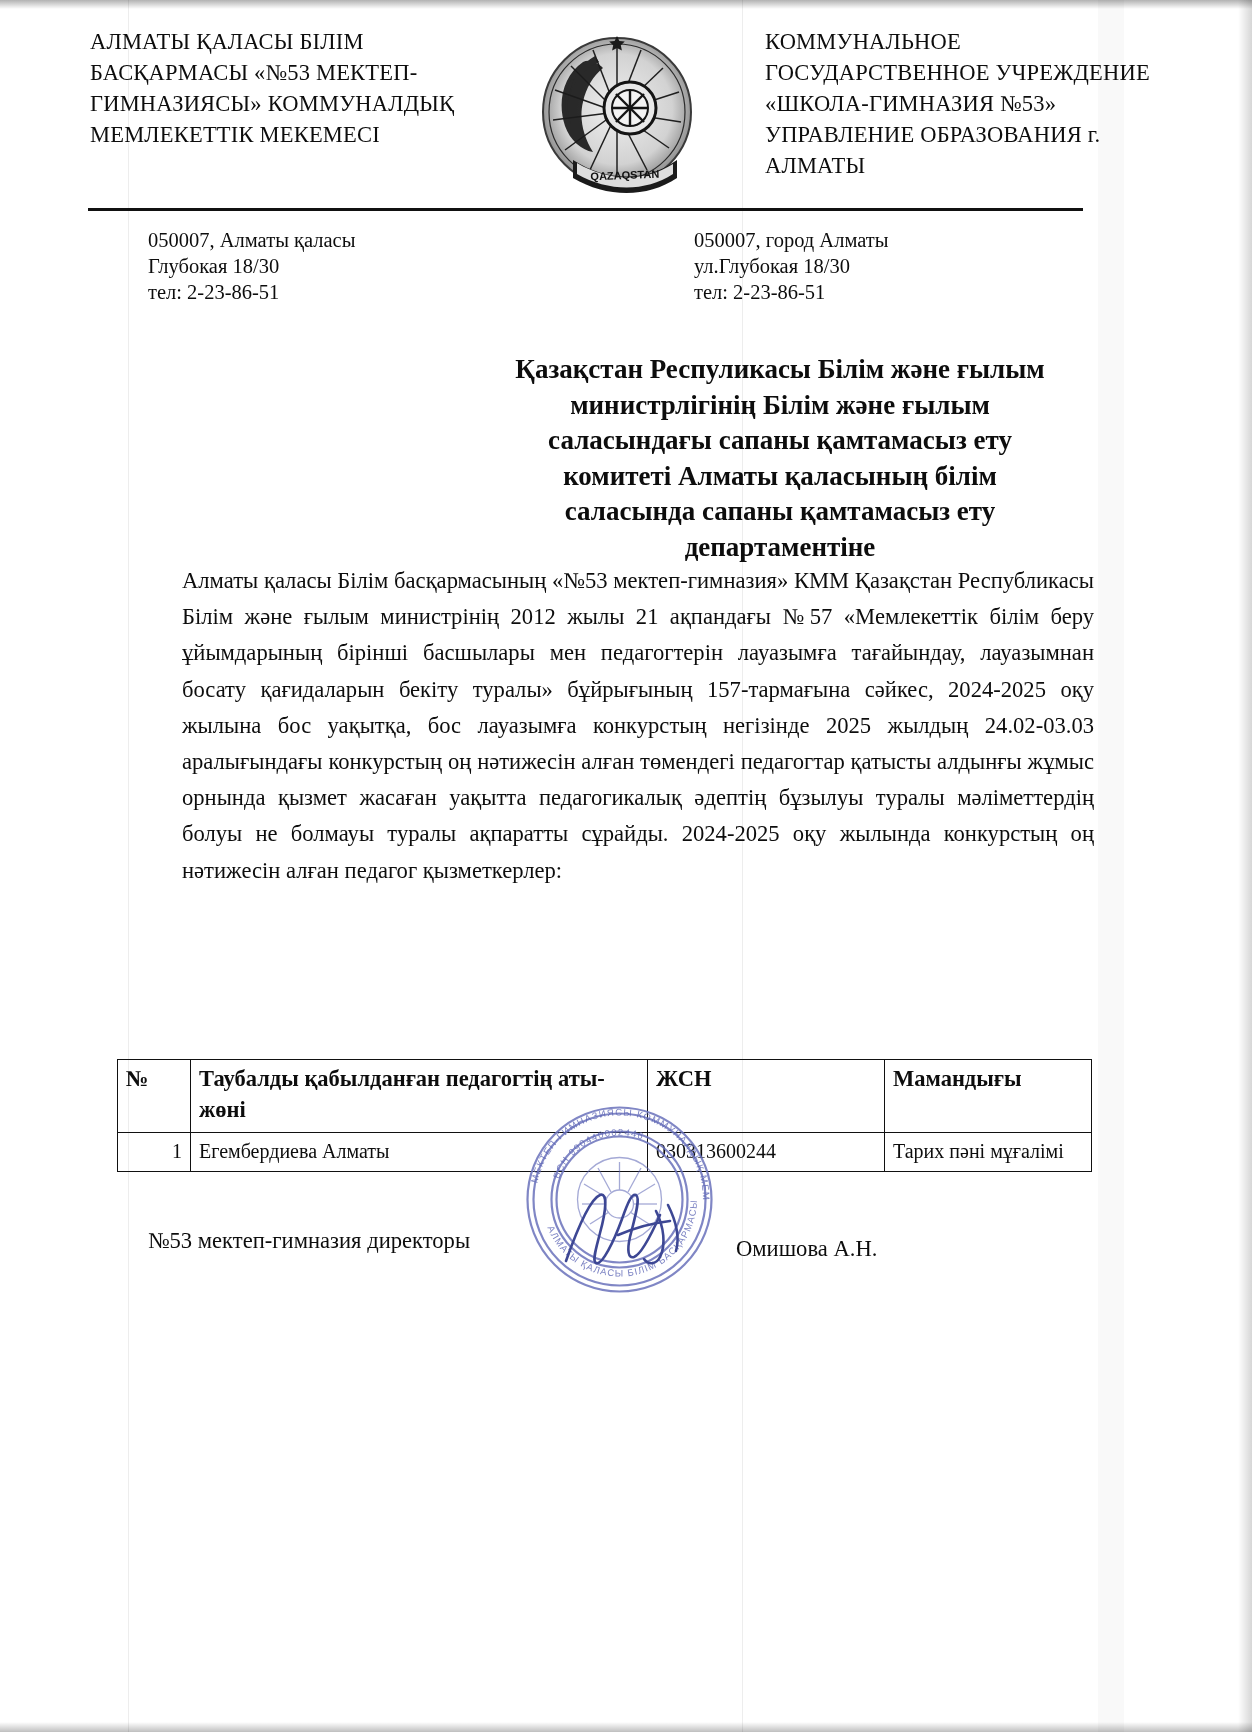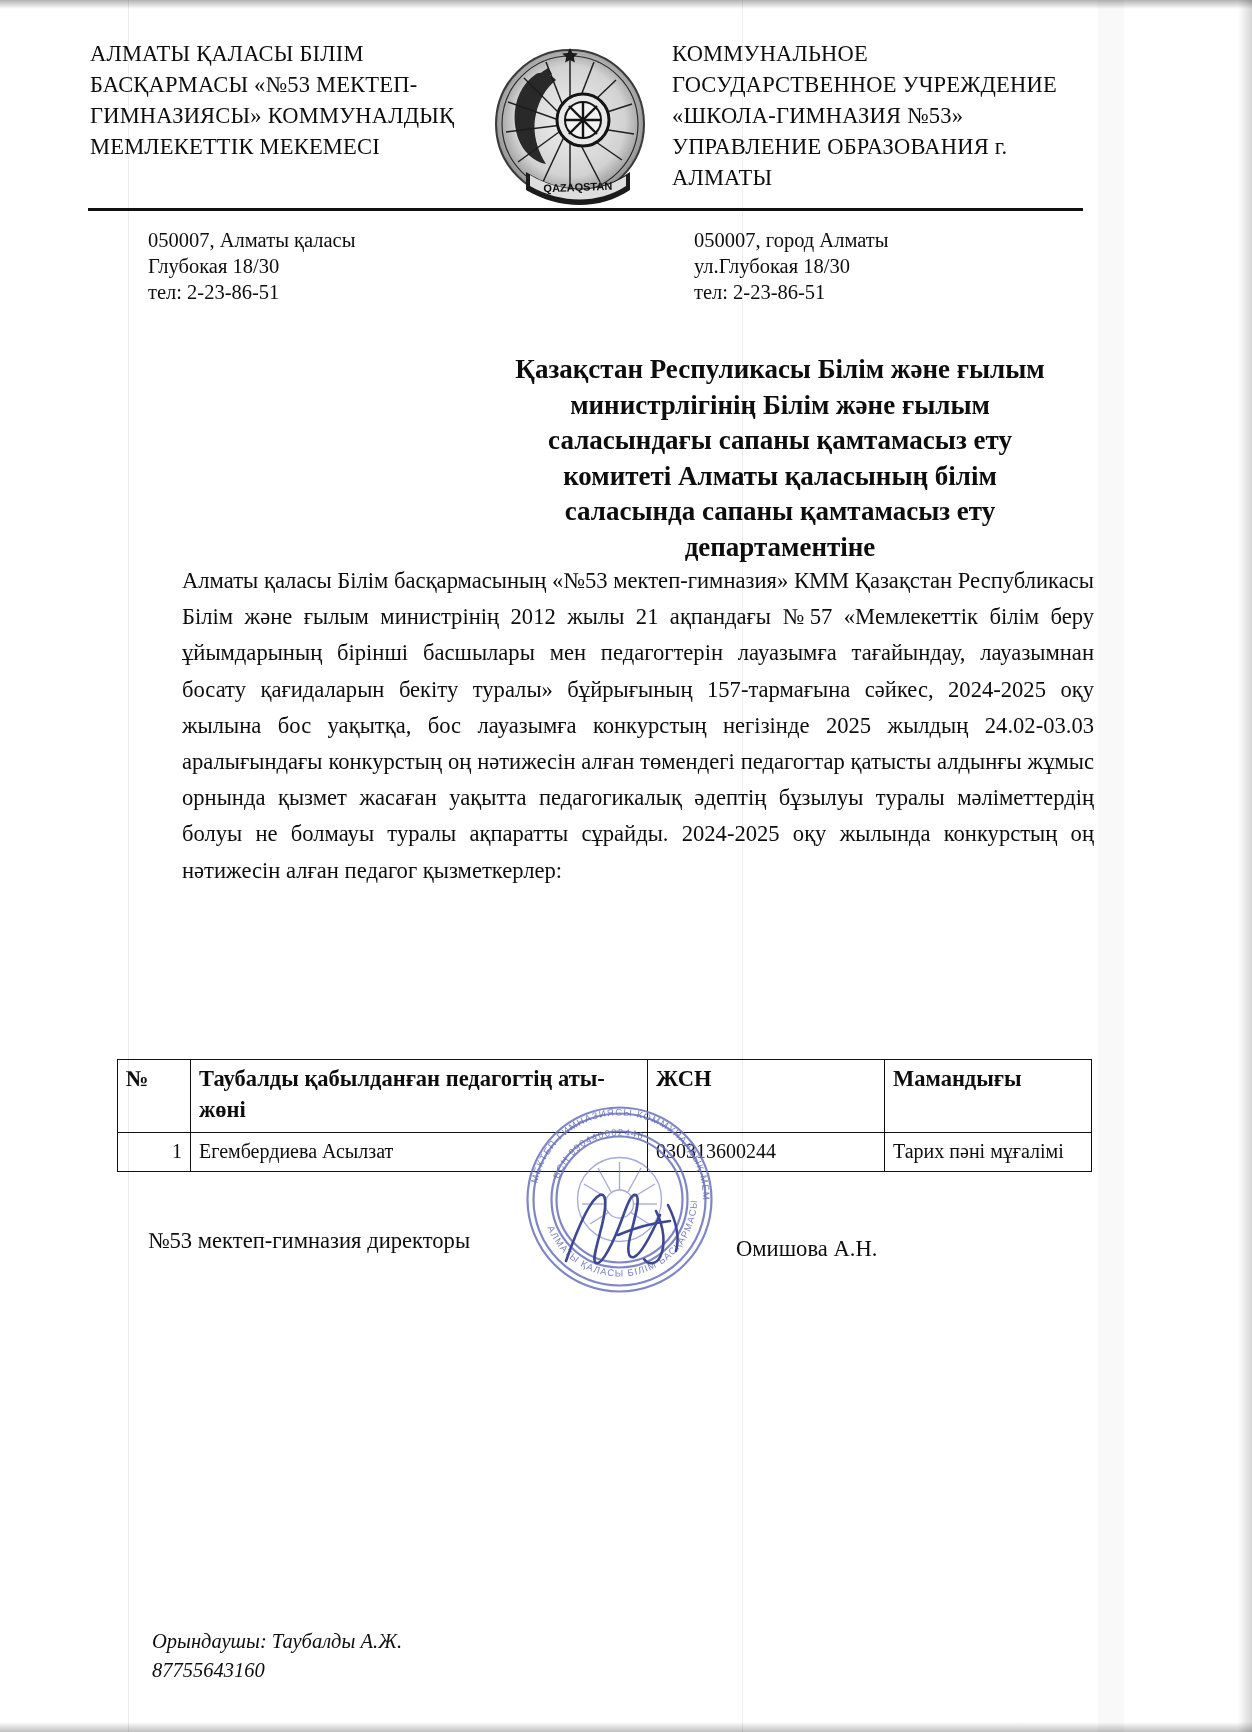--- a/index.html
+++ b/index.html
@@ -49,24 +49,24 @@
     position: absolute;
     bottom: 0; left: 0; right: 0; height: 10px;
     background: linear-gradient(to top, rgba(0,0,0,0.25), rgba(0,0,0,0));
     pointer-events: none;
   }
 
   
   .header {
     position: absolute;
     left: 90px;
-    top: 38px;
+    top: 26px;
     width: 1075px;
     display: flex;
-    justify-content: flex-start;
+    justify-content: space-between;
     align-items: flex-start;
   }
   .org-block {
     font-size: 22.5px;
     line-height: 31px;
     letter-spacing: 0.2px;
   }
   .org-kz { width: 400px; }
   .org-ru { width: 400px; margin-left: 22px; }
 
@@ -302,21 +302,21 @@
         <tr>
           <th class="c-num">№</th>
           <th class="c-name">Таубалды қабылданған педагогтің аты-жөні</th>
           <th class="c-iin">ЖСН</th>
           <th class="c-spec">Мамандығы</th>
         </tr>
       </thead>
       <tbody>
         <tr>
           <td class="num-cell">1</td>
-          <td>Егембердиева Асылзат</td>
+          <td>Егембердиева Алматы</td>
           <td>030313600244</td>
           <td>Тарих пәні мұғалімі</td>
         </tr>
       </tbody>
     </table>
   </div>
 
   <div class="stamp">
     <svg viewBox="0 0 215 215" width="215" height="215" aria-hidden="true">
       <defs>
@@ -363,18 +363,14 @@
         <path d="M112 30 C120 46 124 62 120 76"></path>
       </g>
     </svg>
   </div>
 
   <div class="sign-row">
     <span class="sign-title">№53 мектеп-гимназия директоры</span>
     <span class="sign-name">Омишова А.Н.</span>
   </div>
 
-  <div class="footer">
-    <div>Орындаушы: Таубалды А.Ж.</div>
-    <div>87755643160</div>
-  </div>
 
 </div>
 
 </body></html>

